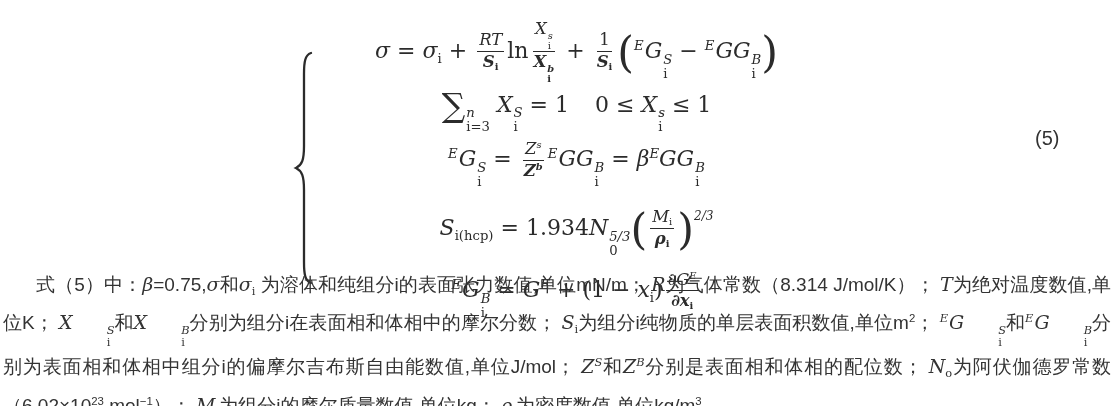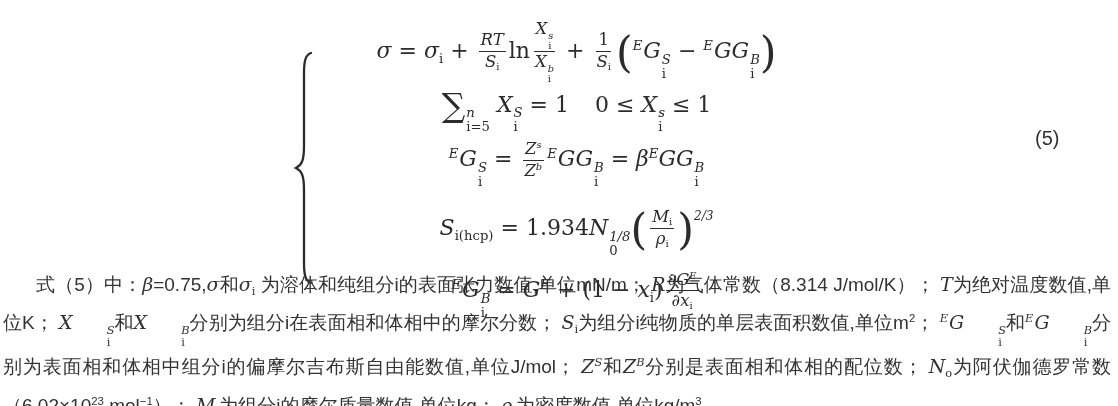--- a/index.html
+++ b/index.html
@@ -50,21 +50,21 @@
     font-size:60%;line-height:1.05;vertical-align:-0.45em;
     font-family:"DejaVu Serif",serif;text-align:left;margin-left:1px;
   }
   .mss-up{font-style:italic;}
   .mss-dn{font-style:normal;}
   .mfrac{
     display:inline-flex;flex-direction:column;align-items:center;
     vertical-align:middle;font-size:75%;line-height:1.25;margin:0 3px;
   }
   .mnum{border-bottom:1.3px solid currentColor;padding:0 2px;}
-  .mden{padding:0 2px;}
+  .mden{padding:0 2px;font-weight:bold;}
   .msp{display:inline-block;}
 </style>
 </head>
 <body>
 
 <div>
 
   <div class="equation-block">
     <svg class="brace" viewBox="0 0 22 236" aria-hidden="true">
       <path d="M19 3 C13 5 12 12 12 24 L12 96 C12 110 10 115 4 118 C10 121 12 126 12 140 L12 212 C12 224 13 231 19 233" fill="none" stroke="#2b2b2b" stroke-width="2.3" stroke-linecap="round"></path>
@@ -87,21 +87,21 @@
             <span class="mden"><span class="m-var">S</span><span class="m-sub">i</span></span>
           </span><span class="m-paren">(</span><span class="m-presup">E</span><span class="m-var">G</span><span class="mss">
             <span class="mss-up">S</span>
             <span class="mss-dn">i</span>
           </span><span class="m-txt"> − </span><span class="m-presup">E</span><span class="m-var">GG</span><span class="mss">
             <span class="mss-up">B</span>
             <span class="mss-dn">i</span>
           </span><span class="m-paren">)</span></div>
       <div class="eq-row eq-row-2"><span class="m-big">∑</span><span class="mss">
             <span class="mss-up">n</span>
-            <span class="mss-dn">i=5</span>
+            <span class="mss-dn">i=3</span>
           </span><span class="msp" style="width: 7px;"></span><span class="m-var">X</span><span class="mss">
             <span class="mss-up">S</span>
             <span class="mss-dn">i</span>
           </span><span class="m-txt"> = 1</span><span class="msp" style="width: 26px;"></span><span class="m-txt">0 ≤ </span><span class="m-var">X</span><span class="mss">
             <span class="mss-up">s</span>
             <span class="mss-dn">i</span>
           </span><span class="m-txt"> ≤ 1</span></div>
       <div class="eq-row eq-row-3"><span class="m-presup">E</span><span class="m-var">G</span><span class="mss">
             <span class="mss-up">S</span>
             <span class="mss-dn">i</span>
@@ -109,21 +109,21 @@
             <span class="mnum"><span class="m-var">Z</span><span class="m-isup">s</span></span>
             <span class="mden"><span class="m-var">Z</span><span class="m-isup">b</span></span>
           </span><span class="m-presup">E</span><span class="m-var">GG</span><span class="mss">
             <span class="mss-up">B</span>
             <span class="mss-dn">i</span>
           </span><span class="m-txt"> = </span><span class="m-var">β</span><span class="m-isup">E</span><span class="m-var">GG</span><span class="mss">
             <span class="mss-up">B</span>
             <span class="mss-dn">i</span>
           </span></div>
       <div class="eq-row eq-row-4"><span class="m-var">S</span><span class="m-sub">i(hcp)</span><span class="m-txt"> = 1.934</span><span class="m-var">N</span><span class="mss">
-            <span class="mss-up">1/8</span>
+            <span class="mss-up">5/3</span>
             <span class="mss-dn">0</span>
           </span><span class="m-paren">(</span><span class="mfrac">
             <span class="mnum"><span class="m-var">M</span><span class="m-sub">i</span></span>
             <span class="mden"><span class="m-var">ρ</span><span class="m-sub">i</span></span>
           </span><span class="m-paren">)</span><span class="m-hsup">2/3</span></div>
       <div class="eq-row eq-row-5"><span class="m-presup">E</span><span class="m-var">G</span><span class="mss">
             <span class="mss-up">B</span>
             <span class="mss-dn">i</span>
           </span><span class="m-txt"> = </span><span class="m-var">G</span><span class="m-isup">E</span><span class="m-txt"> + (1 − </span><span class="m-var">x</span><span class="m-sub">i</span><span class="m-txt">)</span><span class="mfrac">
             <span class="mnum"><span class="m-txt">∂</span><span class="m-var">G</span><span class="m-isup">E</span></span>

